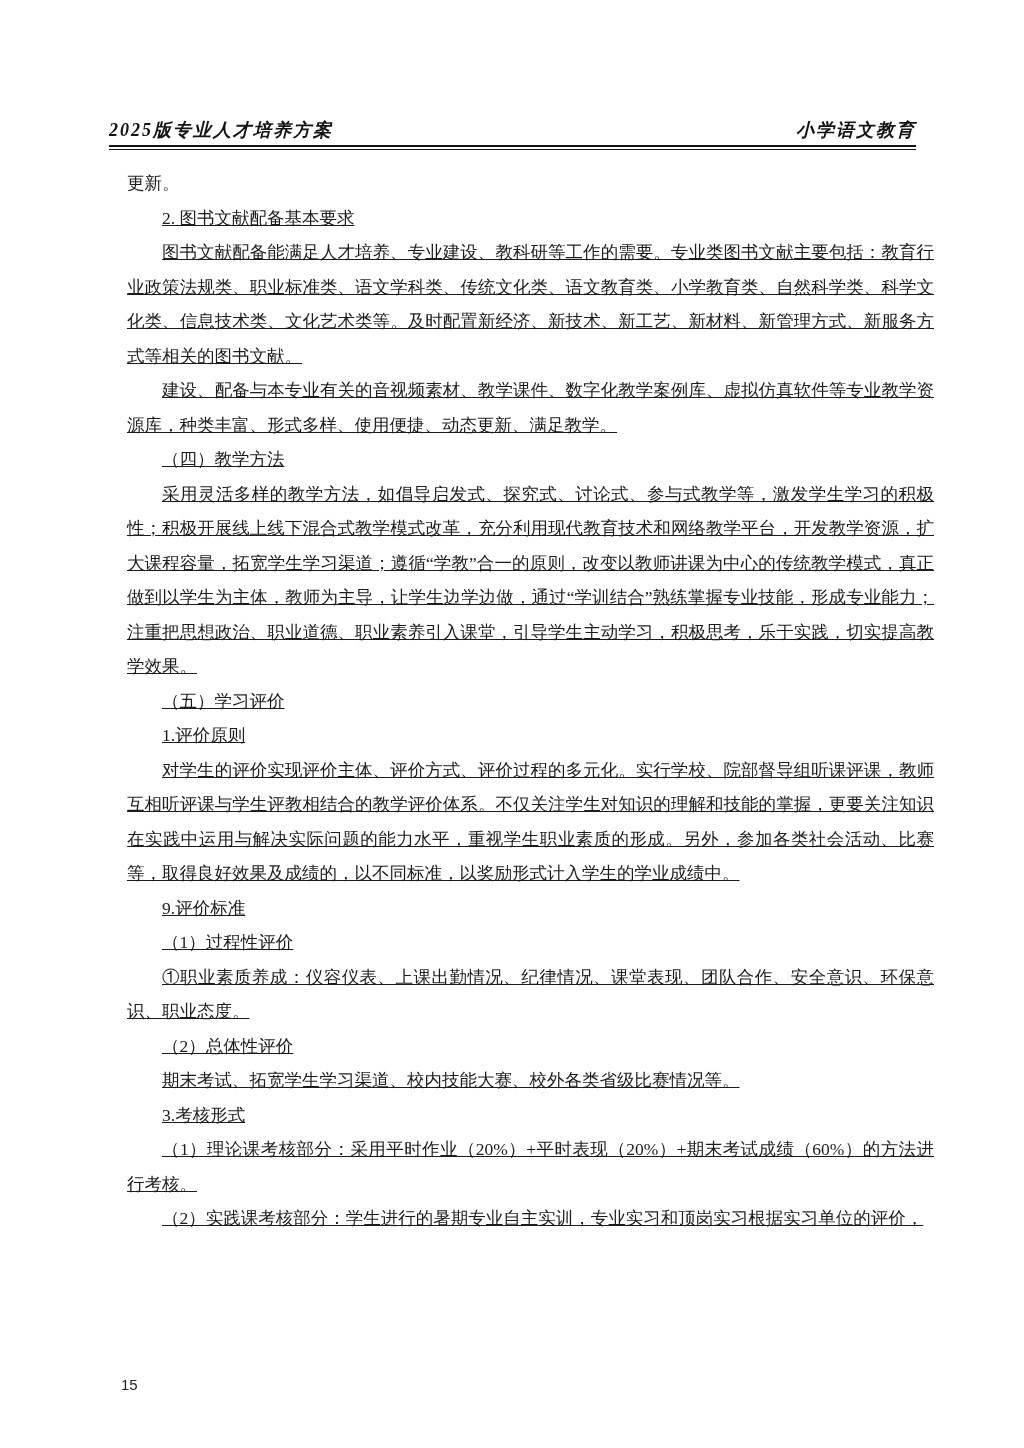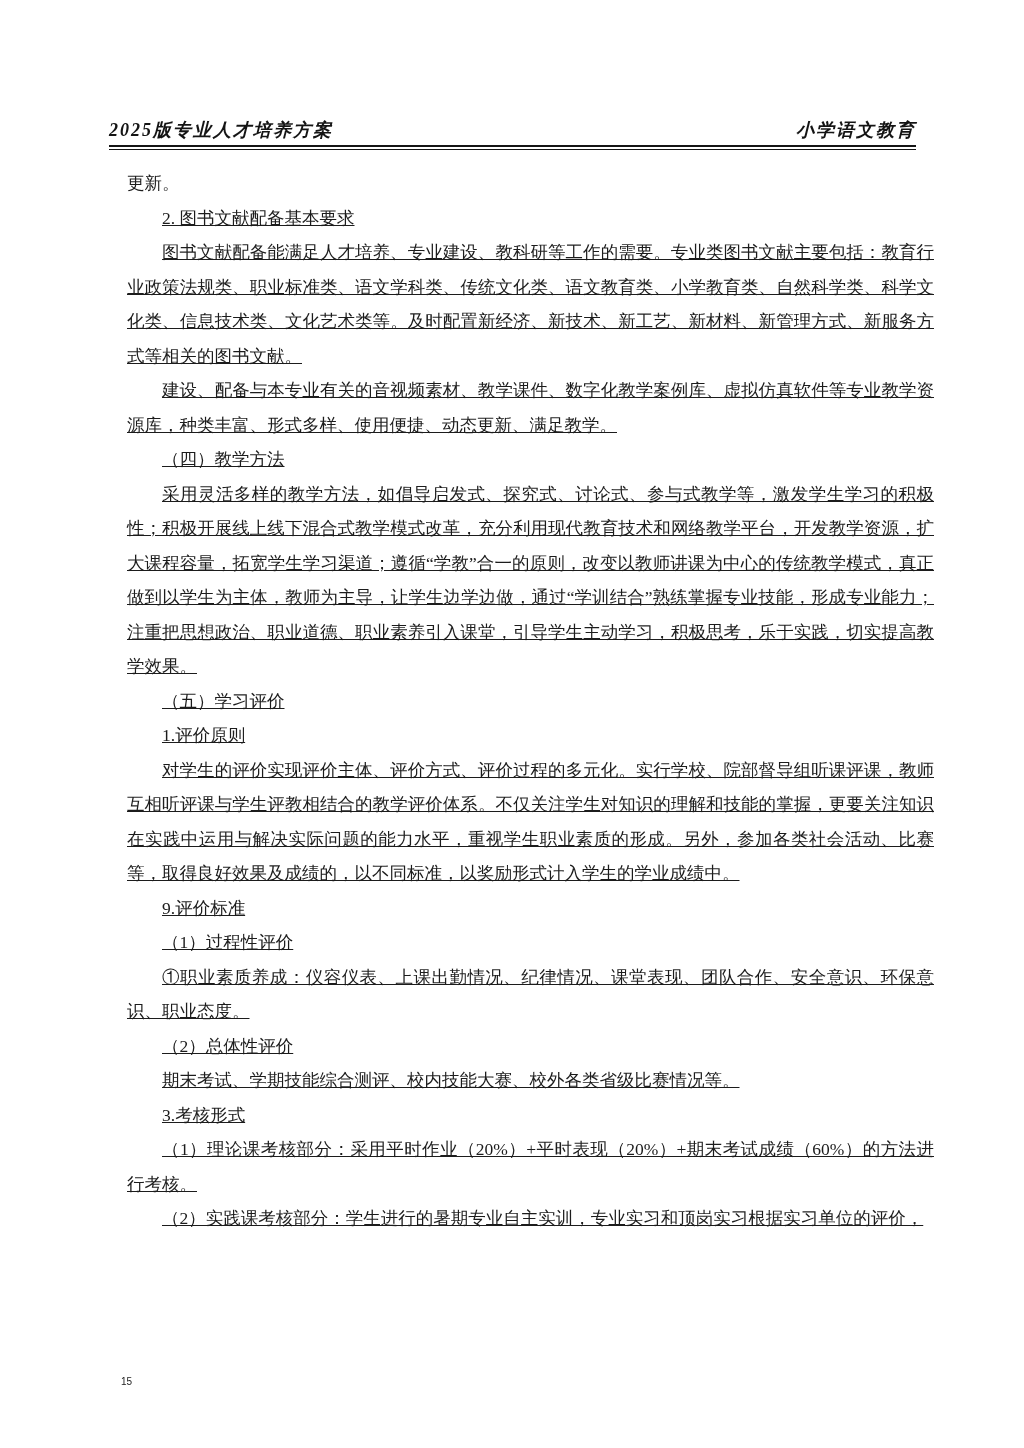--- a/index.html
+++ b/index.html
@@ -52,21 +52,21 @@
     padding: 0;
     text-align: justify;
     text-indent: 0;
   }
   .doc-body p.indented { text-indent: 2em; text-decoration: underline; }
   .page-number {
     position: absolute;
     left: 121px;
     top: 1376px;
     font-family: "Liberation Sans", "DejaVu Sans", sans-serif;
-    font-size: 10px;
+    font-size: 15px;
     color: #222222;
   }
 </style>
 </head>
 <body>
 
 <div class="page">
 
   <div class="page-header">
     <span>2025版专业人才培养方案</span>
@@ -98,21 +98,21 @@
 
       <p class="indented">9.评价标准</p>
 
       <p class="indented">（1）过程性评价</p>
 
       <p class="indented">①职业素质养成：仪容仪表、上课出勤情况、纪律情况、课堂表现、团队合作、安全意识、环保意识、职业态度。</p>
 
 
       <p class="indented">（2）总体性评价</p>
 
-      <p class="indented">期末考试、学期技能综合测评、校内技能大赛、校外各类省级比赛情况等。</p>
+      <p class="indented">期末考试、拓宽学生学习渠道、校内技能大赛、校外各类省级比赛情况等。</p>
 
       <p class="indented">3.考核形式</p>
 
       <p class="indented">（1）理论课考核部分：采用平时作业（20%）+平时表现（20%）+期末考试成绩（60%）的方法进行考核。</p>
 
       <p class="indented">（2）实践课考核部分：学生进行的暑期专业自主实训，专业实习和顶岗实习根据实习单位的评价，</p>
     </div>
 
   <div class="page-number">15</div>
 

